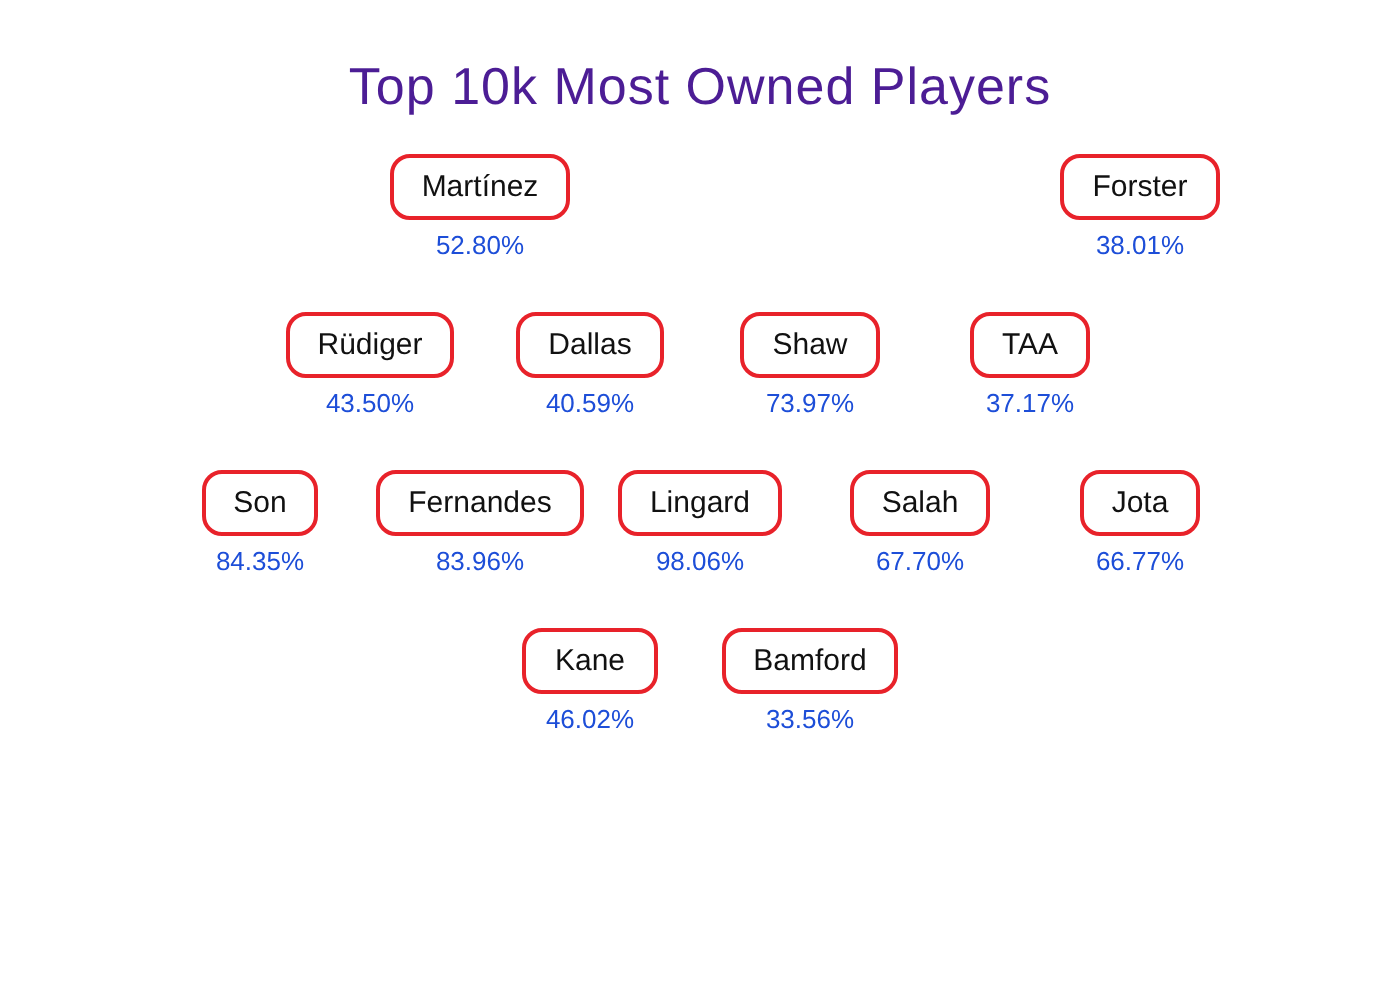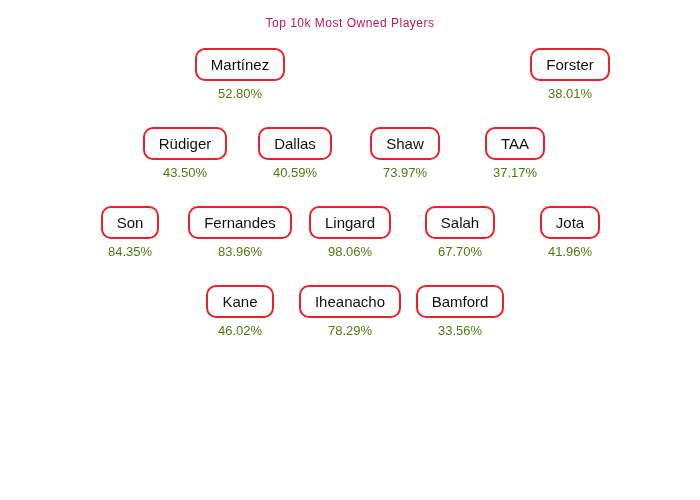--- a/index.html
+++ b/index.html
@@ -8,24 +8,24 @@
       height: 500px;
       background: #fff;
       font-family: Arial, sans-serif;
       display: flex;
       flex-direction: column;
       align-items: center;
       justify-content: flex-start;
       overflow: hidden;
     }
     .chart-title {
-      margin-top: 16px;
-      font-size: 12px;
+      margin-top: 28px;
+      font-size: 26px;
       font-weight: normal;
-      color: #be185d;
+      color: #4c1d95;
       letter-spacing: 0.5px;
     }
     .chart-area {
       width: 680px;
       margin-top: 18px;
       display: flex;
       flex-direction: column;
       align-items: center;
       gap: 4px;
     }
@@ -48,21 +48,21 @@
       border-radius: 10px;
       padding: 6px 14px;
       font-size: 15px;
       font-weight: 500;
       color: #111;
       background: #fff;
       white-space: nowrap;
     }
     .player-pct {
       font-size: 13px;
-      color: #4d7c0f;
+      color: #1d4ed8;
       margin-top: 5px;
     }
     .row-spacer {
       height: 18px;
     }
   </style>
 </head>
 <body>
 
 <div class="chart-title">Top 10k Most Owned Players</div>
@@ -113,33 +113,29 @@
       <div class="player-block">
         <div class="player-card">Lingard</div>
         <div class="player-pct">98.06%</div>
       </div>
       <div class="player-block">
         <div class="player-card">Salah</div>
         <div class="player-pct">67.70%</div>
       </div>
       <div class="player-block">
         <div class="player-card">Jota</div>
-        <div class="player-pct">41.96%</div>
+        <div class="player-pct">66.77%</div>
       </div>
     </div>
     <div class="row-spacer"></div>
     <div class="row">
       <div class="player-block"></div>
       <div class="player-block">
         <div class="player-card">Kane</div>
         <div class="player-pct">46.02%</div>
       </div>
       <div class="player-block">
-        <div class="player-card">Iheanacho</div>
-        <div class="player-pct">78.29%</div>
-      </div>
-      <div class="player-block">
         <div class="player-card">Bamford</div>
         <div class="player-pct">33.56%</div>
       </div>
       <div class="player-block"></div>
     </div>
   </div>
 
 </body></html>

